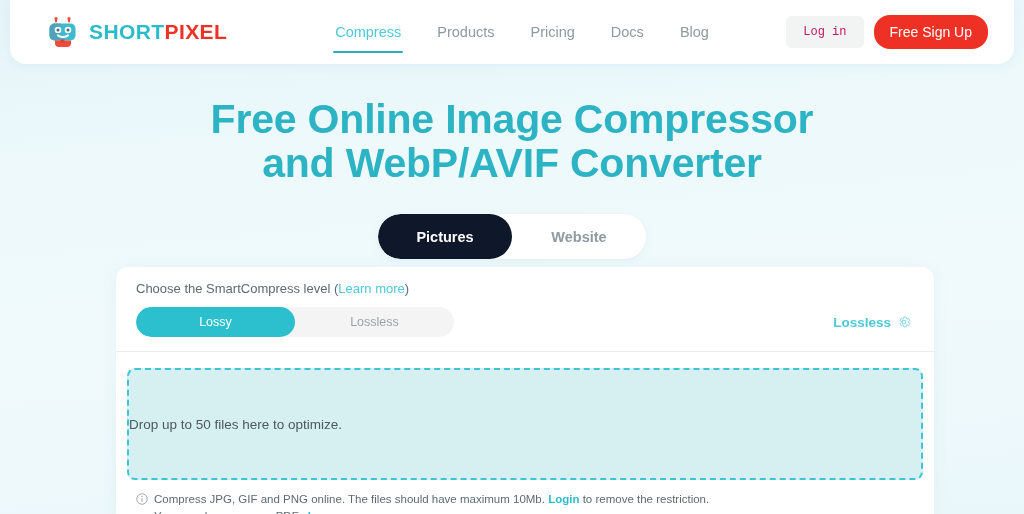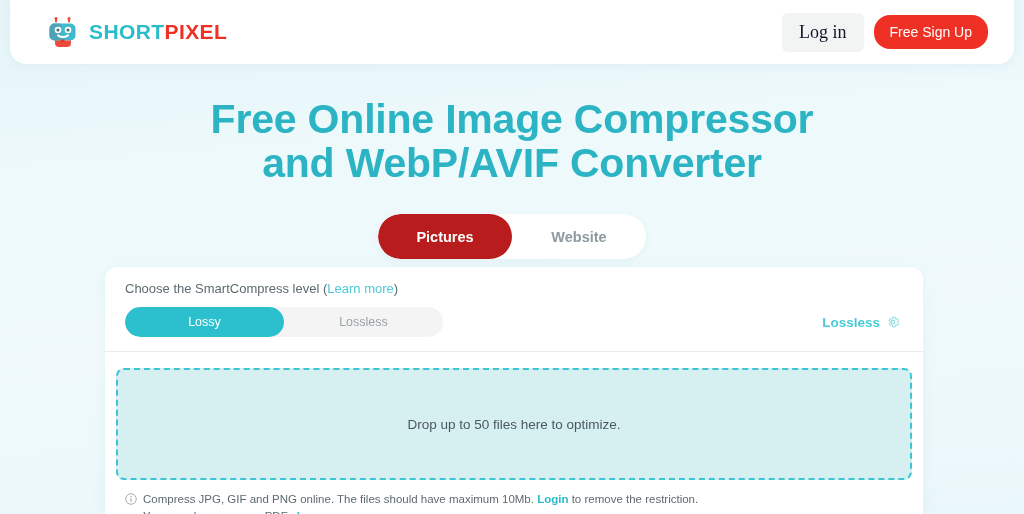--- a/index.html
+++ b/index.html
@@ -78,28 +78,28 @@
   }
 
   .auth {
     margin-left: auto;
     display: flex;
     align-items: center;
     gap: 10px;
     margin-right: 4px;
   }
   .btn-login {
-    font-size: 18px;
-    color: #0f172a;
+    font-size: 12px;
+    color: #be185d;
     background: #f2f3f3;
     border: none;
     border-radius: 6px;
     padding: 9px 17px;
     cursor: pointer;
-    font-family: Liberation Serif, serif;
+    font-family: Liberation Mono, monospace;
   }
   .btn-signup {
     font-size: 14px;
     color: #ffffff;
     background: #ee3124;
     border: none;
     border-radius: 16px;
     padding: 9px 16px;
     cursor: pointer;
     font-family: inherit;
@@ -139,30 +139,30 @@
     align-items: center;
     justify-content: center;
     font-size: 14.5px;
     color: #8d9a9f;
     cursor: pointer;
     border-radius: 24px;
     user-select: none;
     font-weight: bold;
   }
   .mode-tab.active {
-    background: #b91c1c;
+    background: #0f172a;
     color: #ffffff;
     font-weight: bold;
   }
 
   
   .card {
     position: absolute;
     top: 267px;
-    left: 105px;
+    left: 116px;
     width: 818px;
     bottom: 0;
     background: #ffffff;
     border-radius: 12px 12px 0 0;
     box-shadow: 0 2px 14px rgba(120, 170, 190, 0.10);
     padding: 0 11px;
   }
 
   .card-controls {
     padding: 14px 0 0 0;
@@ -232,21 +232,20 @@
 
   
   .dropzone {
     margin: 16px 0 0 0;
     height: 112px;
     background: #d6eff1;
     border: 2px dashed #3ec5d3;
     border-radius: 8px;
     display: flex;
     align-items: center;
-    justify-content: center;
     cursor: pointer;
   }
   .dropzone-text {
     font-size: 13.5px;
     color: #4c5860;
   }
 
   
   .footnote {
     display: flex;
@@ -283,20 +282,27 @@
         <circle cx="22" cy="15" r="3.3" fill="#ffffff"></circle>
         <circle cx="12" cy="15" r="1.5" fill="#3a6d7a"></circle>
         <circle cx="22" cy="15" r="1.5" fill="#3a6d7a"></circle>
         <path d="M12 20.4q5 3.4 10 0" stroke="#ffffff" stroke-width="2" fill="none" stroke-linecap="round"></path>
         <path d="M9 25.5h16v2.5a4 4 0 01-4 4h-8a4 4 0 01-4-4z" fill="#ee4b3c"></path>
         <rect x="14.5" y="24.5" width="4" height="3" fill="#d94030"></rect>
       </svg>
       <div class="brand-text"><span class="brand-short">SHORT</span><span class="brand-pixel">PIXEL</span></div>
     </div>
 
+    <div class="nav">
+      <a class="nav-item active" href="#">Compress</a>
+      <a class="nav-item" href="#">Products</a>
+      <a class="nav-item" href="#">Pricing</a>
+      <a class="nav-item" href="#">Docs</a>
+      <a class="nav-item" href="#">Blog</a>
+    </div>
 
     <div class="auth">
       <button class="btn-login">Log in</button>
       <button class="btn-signup">Free Sign Up</button>
     </div>
 
   </div>
 </div>
 
 <h1 class="hero-title">

